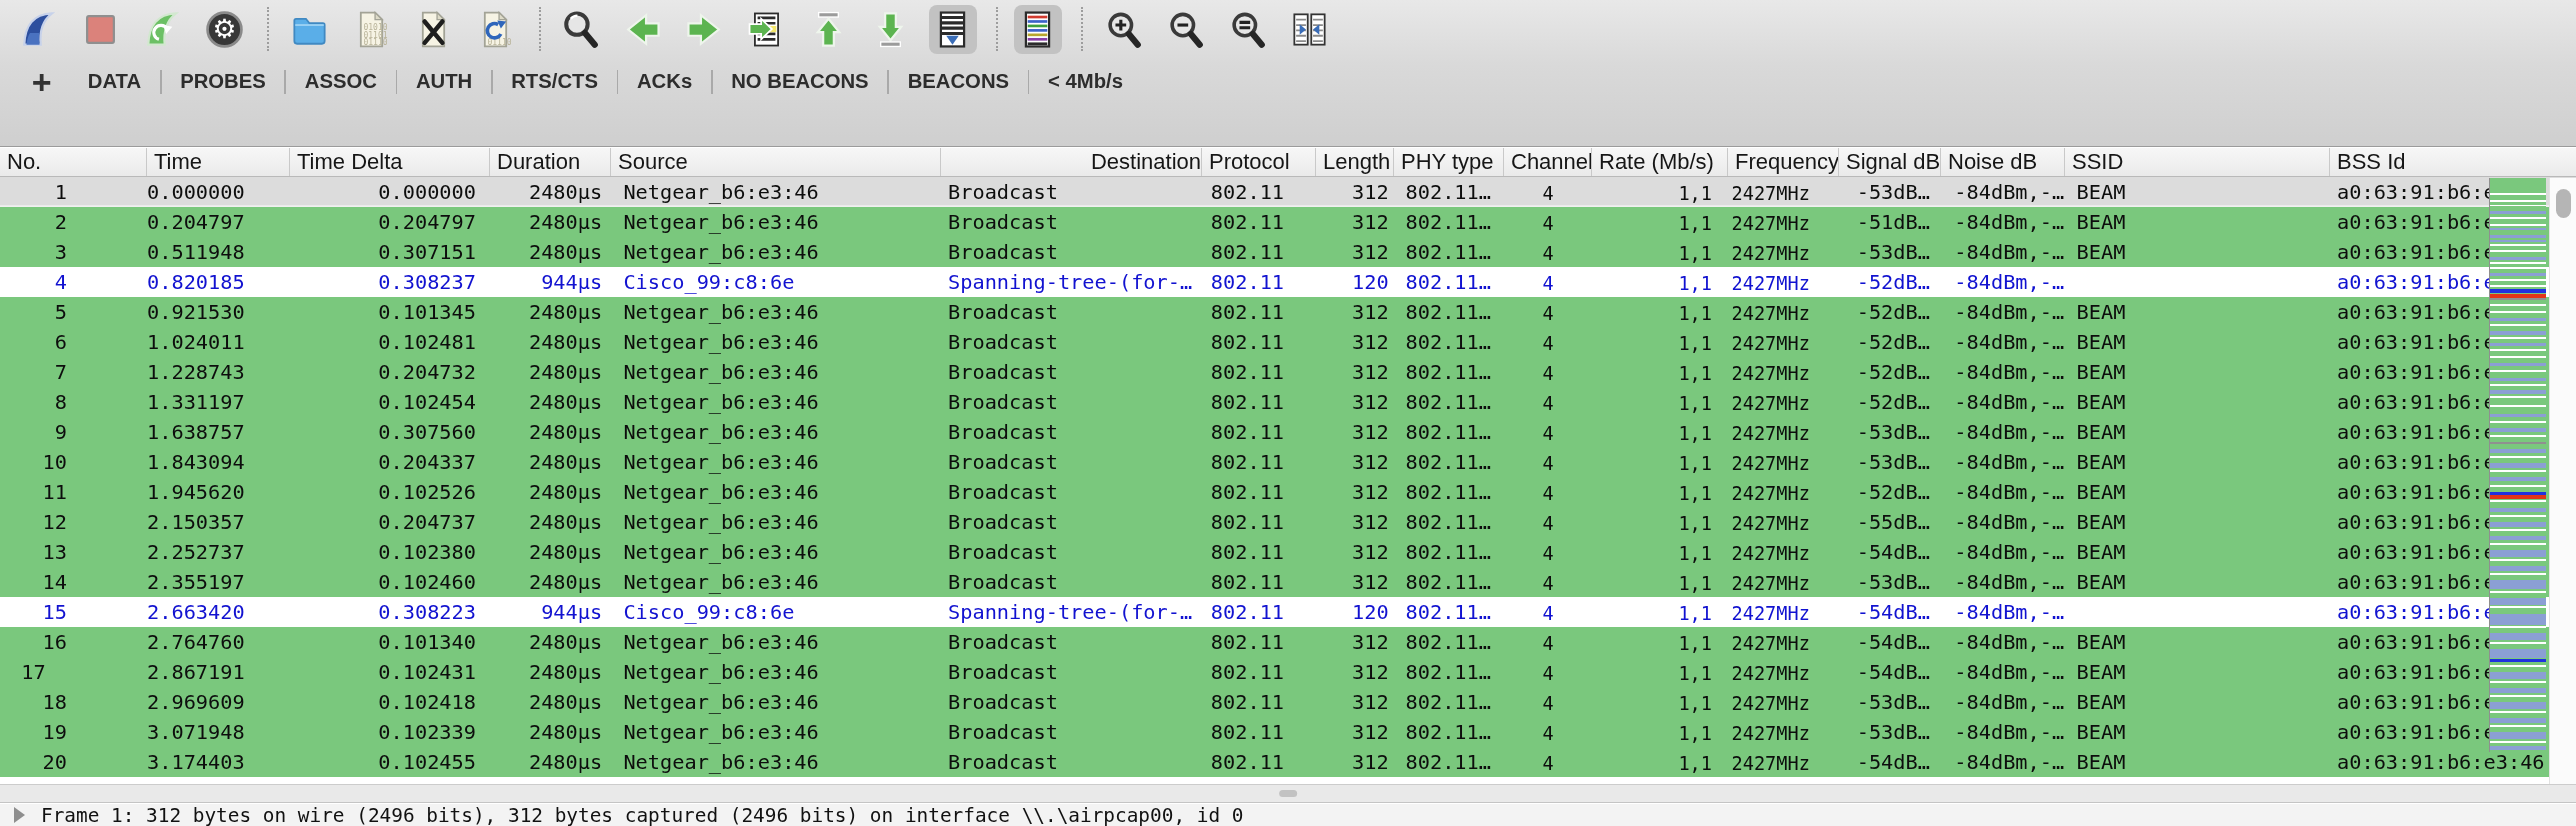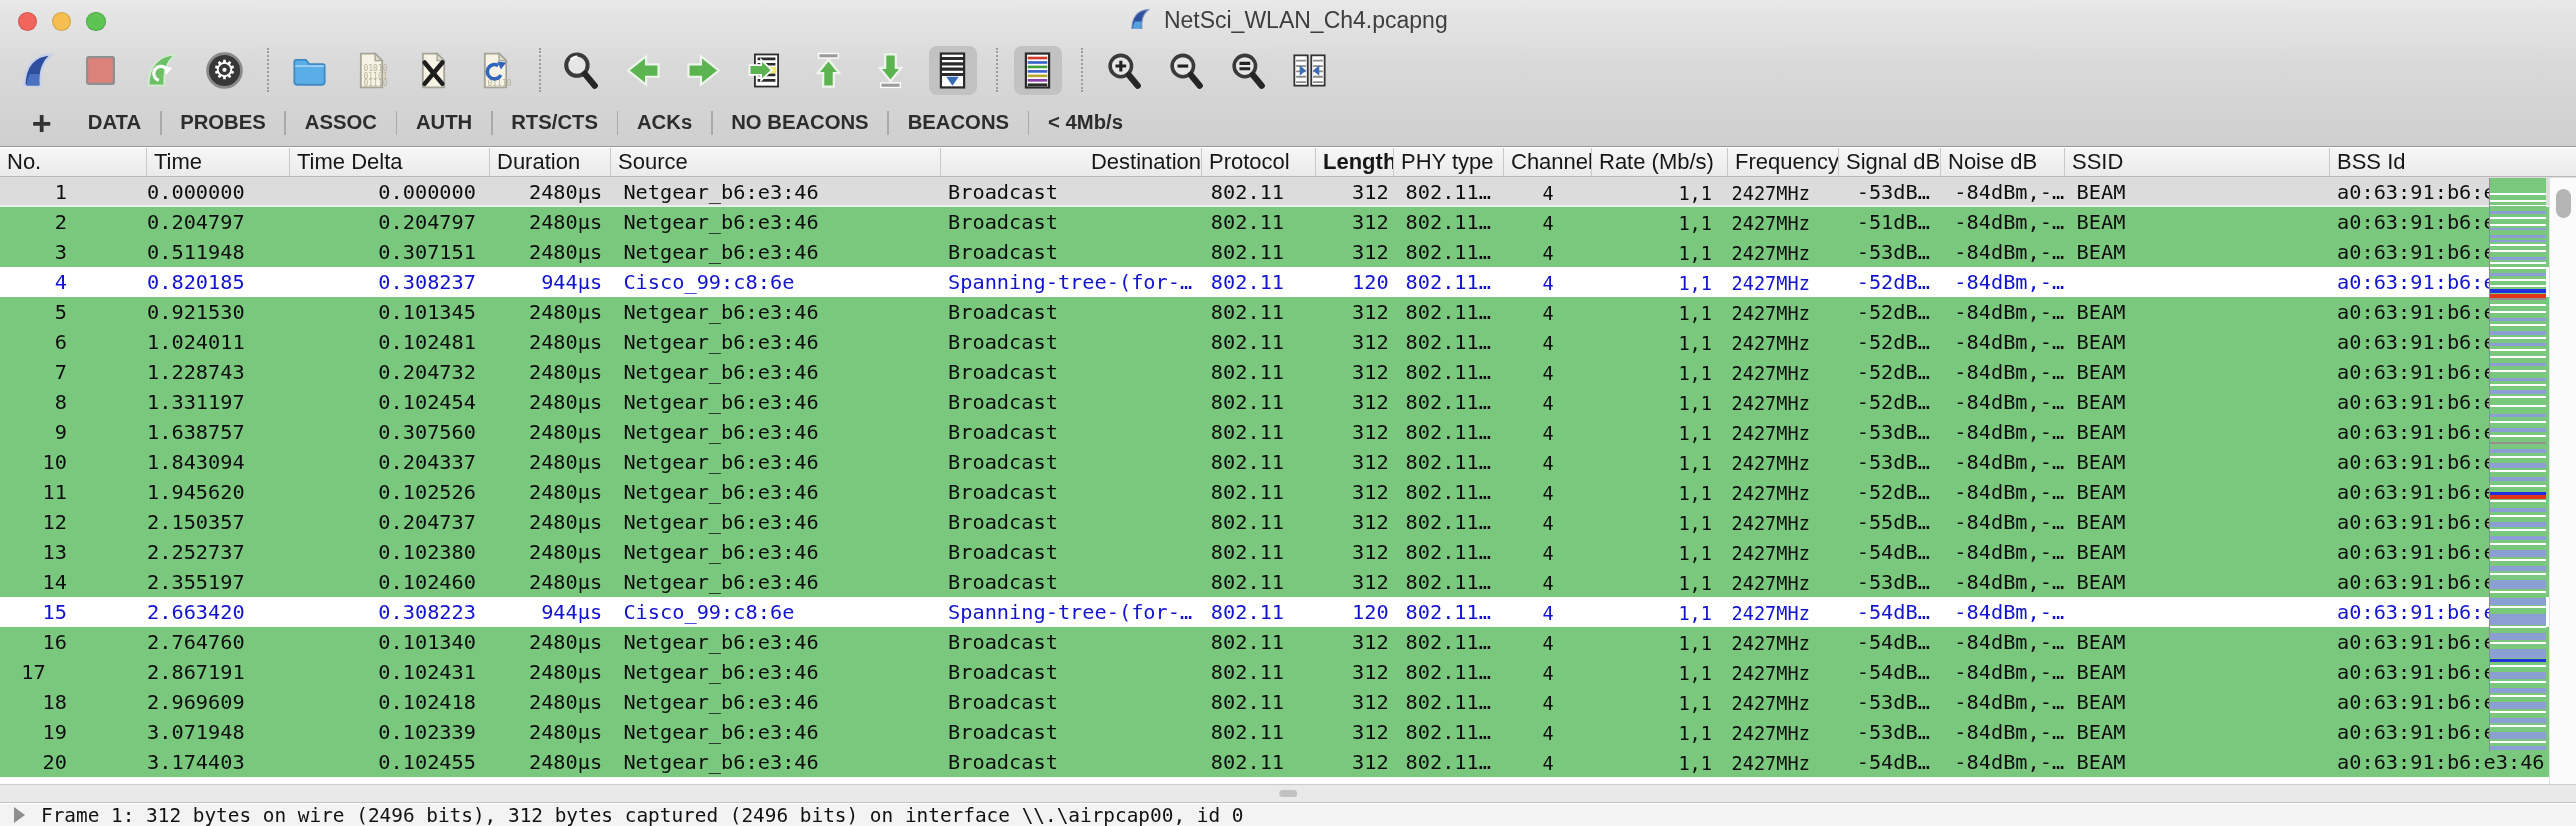--- a/index.html
+++ b/index.html
@@ -73,34 +73,20 @@
   .dline{height:20.3px;display:flex;align-items:center;white-space:nowrap;}
   .twisty{width:0;height:0;border-top:8px solid transparent;border-bottom:8px solid transparent;
           border-left:11.5px solid #8e8e8e;margin-right:16px;flex:none;}
 </style>
 </head>
 <body>
 
 <div class="window">
 
   <div class="chrome">
-    <div class="titlebar">
-      <div class="lights">
-        <button class="light red"></button>
-        <button class="light yellow"></button>
-        <button class="light green"></button>
-      </div>
-      <span>
-        <svg width="25" height="26.5" viewBox="0 0 46 46">
-            <path d="M7 40 C8 18 17 6 38 5 C28 13 24 26 25.5 40 Z" fill="#2d4f9e" stroke="#7e96c8" stroke-width="2"></path>
-            <path d="M9 40 C10 33 11 30 13 27 L24 27 C23.4 32 23.5 36 24 40 Z" fill="#58b6e8" opacity=".85"></path>
-          </svg>
-      </span>
-      <span class="win-title">NetSci_WLAN_Ch4.pcapng</span>
-    </div>
 
     <div class="toolbar">
       <button class="tbtn">
         <svg width="41" height="41" viewBox="0 0 46 46">
             <path d="M7 40 C8 18 17 6 38 5 C28 13 24 26 25.5 40 Z" fill="#2d4f9e" stroke="#c7d2ea" stroke-width="2.5"></path>
             <path d="M9.5 40 C10.5 33 11.5 30 13.5 27 L24 27 C23.4 32 23.6 36 24.2 40 Z" fill="#4a72c0"></path>
           </svg>
       </button>
       <button class="tbtn">
         <svg width="41" height="41" viewBox="0 0 46 46">
@@ -278,21 +264,21 @@
   </div>
 
   <div class="header-row">
       <div class="hcell" style="width: 147px;">No.</div>
       <div class="hcell" style="width: 143px;">Time</div>
       <div class="hcell" style="width: 200px;">Time Delta</div>
       <div class="hcell" style="width: 121px;">Duration</div>
       <div class="hcell" style="width: 330px;">Source</div>
       <div class="hcell" style="width: 261px; text-align: right;">Destination</div>
       <div class="hcell" style="width: 114px;">Protocol</div>
-      <div class="hcell" style="width: 78px; font-weight: bold;">Length</div>
+      <div class="hcell" style="width: 78px;">Length</div>
       <div class="hcell" style="width: 110px;">PHY type</div>
       <div class="hcell" style="width: 88px;">Channel</div>
       <div class="hcell" style="width: 136px;">Rate (Mb/s)</div>
       <div class="hcell" style="width: 111px;">Frequency</div>
       <div class="hcell" style="width: 102px;">Signal dB</div>
       <div class="hcell" style="width: 124px;">Noise dB</div>
       <div class="hcell" style="width: 265px;">SSID</div>
       <div class="hcell" style="width: 247px;">BSS Id</div>
     </div>
   <div class="rows">

